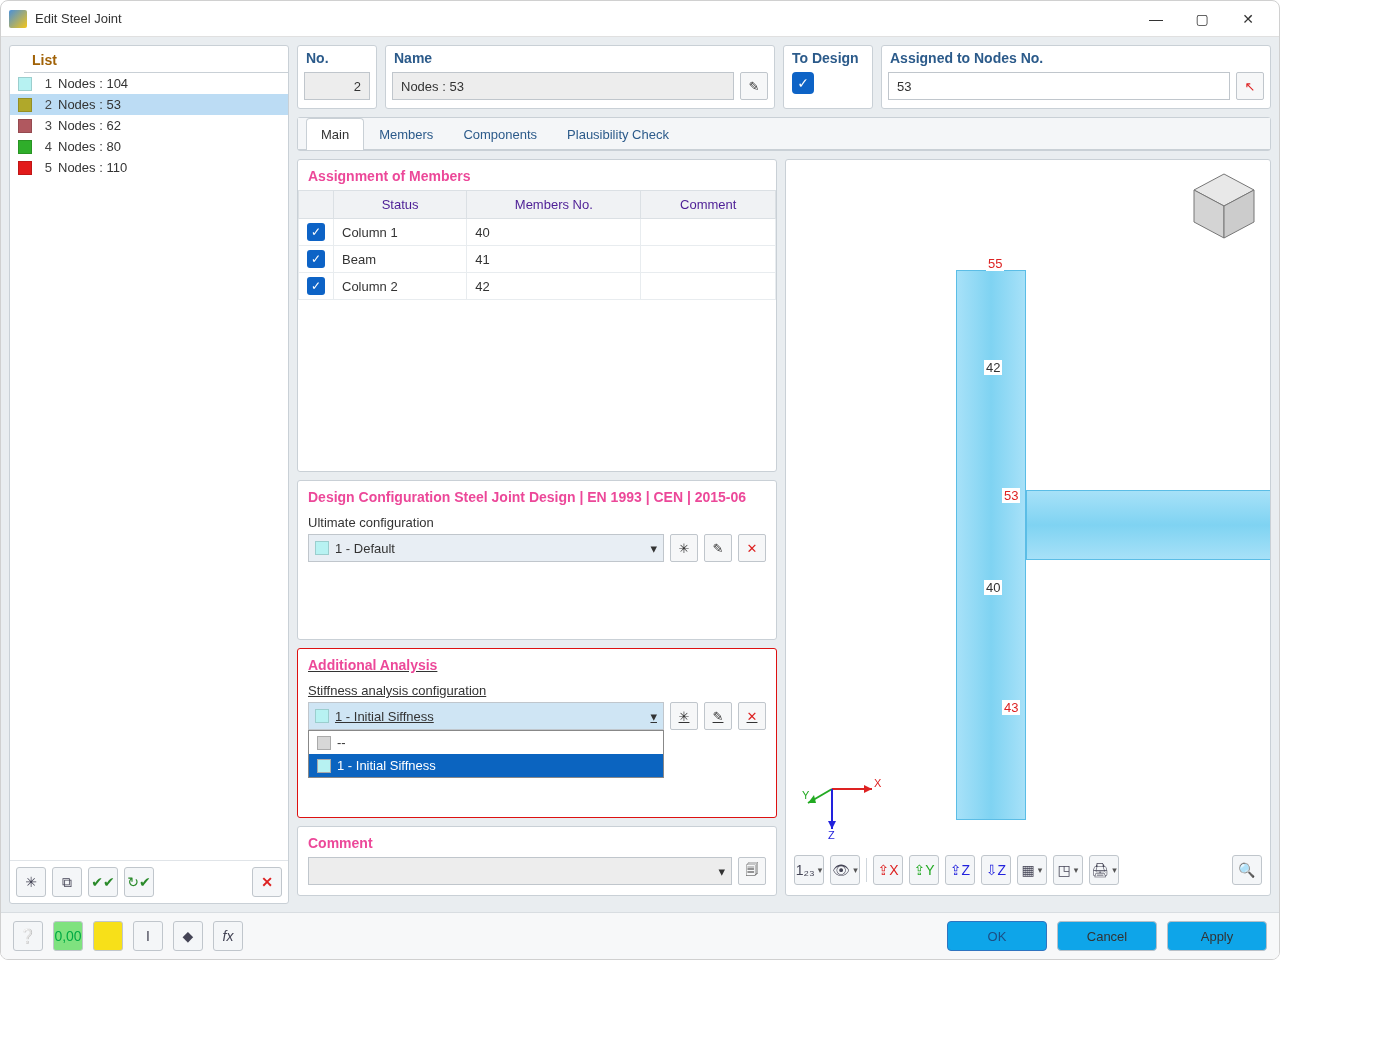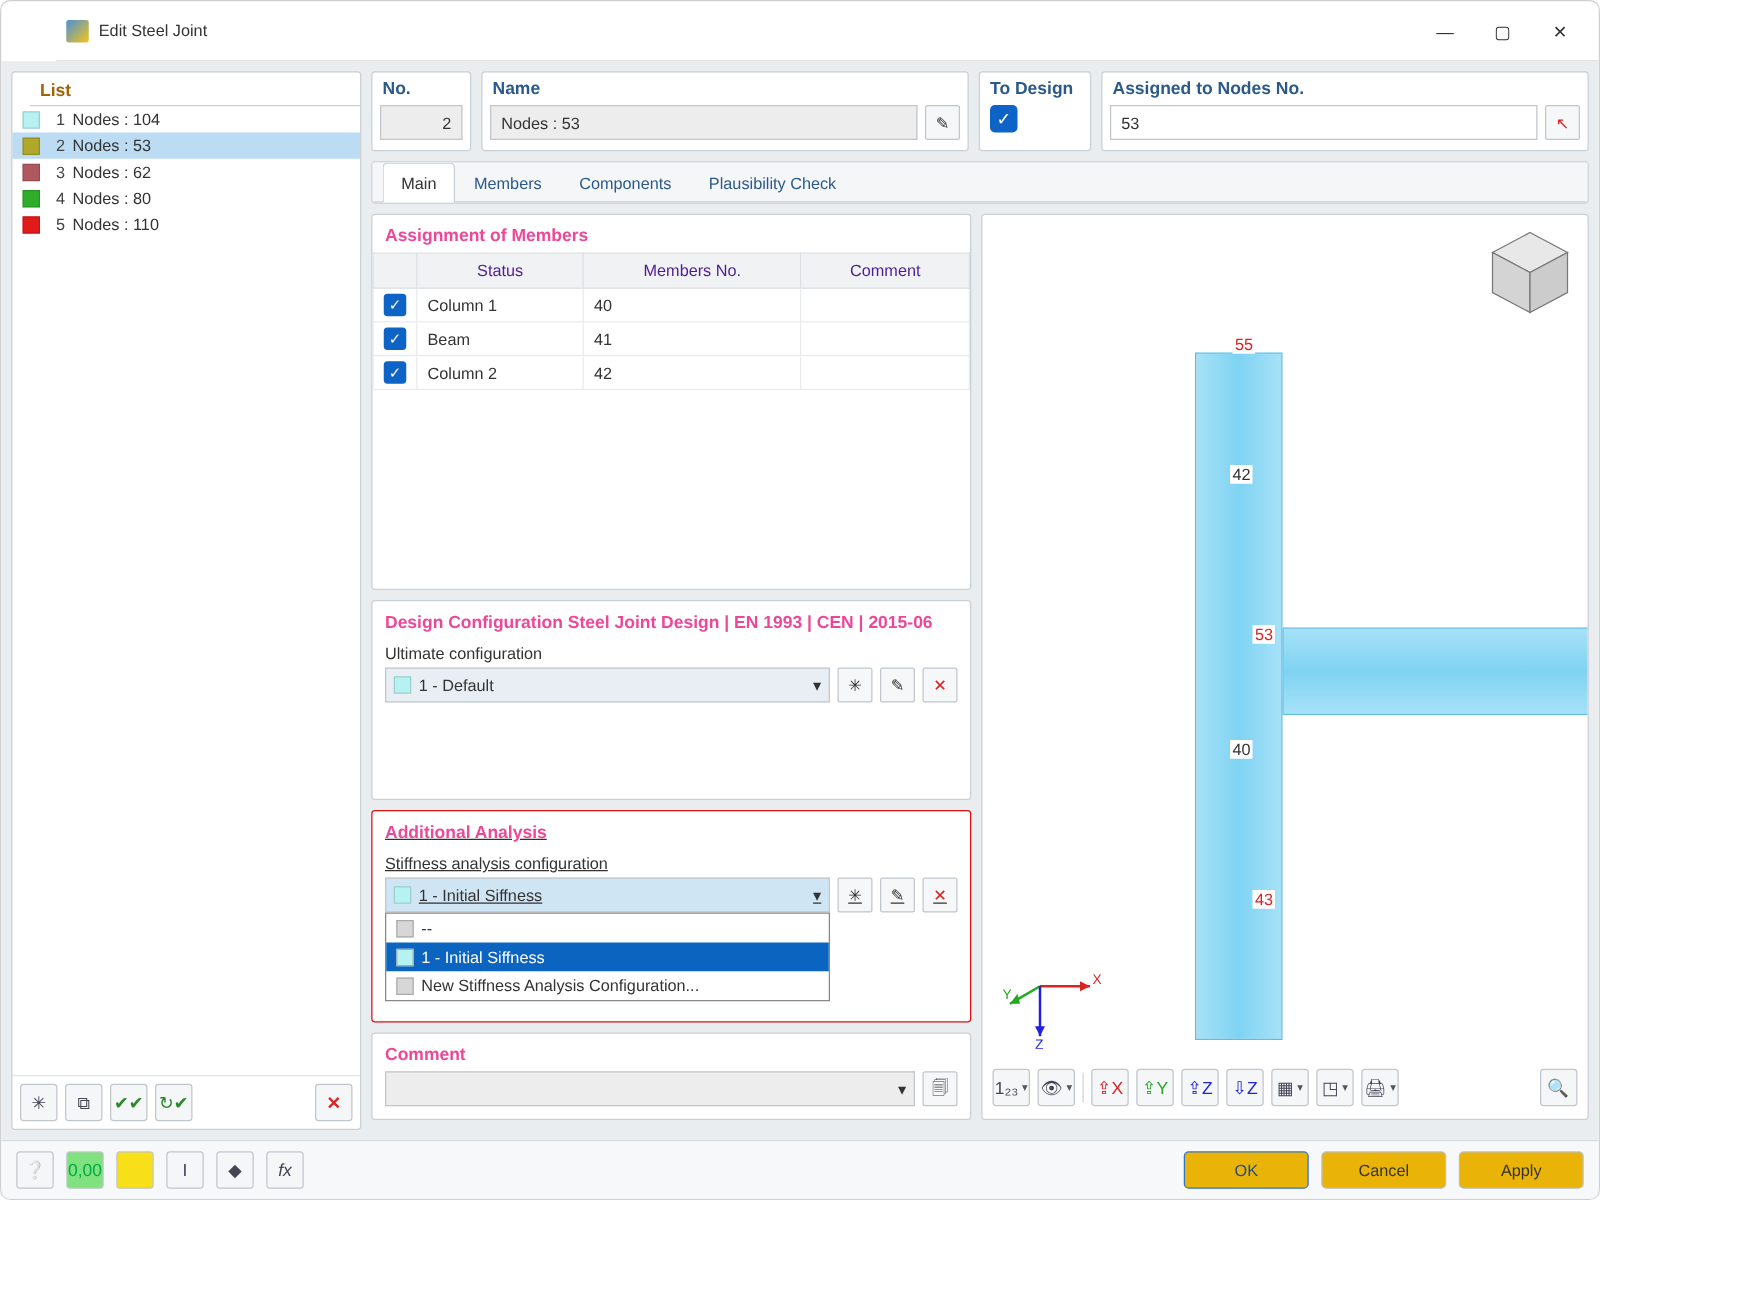--- a/index.html
+++ b/index.html
@@ -1,18 +1,18 @@
 <!DOCTYPE html>
 <html><head>
 <meta charset="utf-8">
 <style>
   * { box-sizing: border-box; font-family: "Segoe UI", Tahoma, sans-serif; }
   body { margin: 0; background: #ffffff; font-size: 13px; color: #333; }
   .window { width: 1280px; height: 960px; border: 1px solid #d0d0d0; border-radius: 8px; overflow: hidden; display: flex; flex-direction: column; background: #fff; }
-  .titlebar { height: 48px; display: flex; align-items: center; padding: 0 8px 0 8px; border-bottom: 1px solid #e0e0e0; margin-left: 44px; }
+  .titlebar { height: 36px; display: flex; align-items: center; padding: 0 8px 0 8px; border-bottom: 1px solid #e0e0e0; }
   .titlebar .icon { width: 18px; height: 18px; background: linear-gradient(135deg,#4a90d9,#f5c518); margin-right: 8px; border-radius: 2px; }
   .titlebar .title { flex: 1; font-size: 13px; color: #333; }
   .winbtns { display: flex; gap: 0; }
   .winbtn { width: 46px; height: 30px; display:flex; align-items:center; justify-content:center; font-size:14px; color:#333; border-radius:4px; }
 
   .body-grid { flex:1; display:grid; grid-template-columns: 280px 1fr; gap:8px; padding:8px; background:#e9edf0; overflow:hidden; }
   .panel { background:#fff; border:1px solid #c9d0d6; border-radius:3px; }
   .panel-header { font-weight:600; color:#a16207; padding:6px 8px 4px 8px; font-size:14px;margin-left:14px; }
   .list-body { padding:0 0 0 0; }
   .list-row { display:flex; align-items:center; gap:6px; padding:3px 8px; cursor:default; }
@@ -63,21 +63,21 @@
   .vlabel { position:absolute; font-size:13px; color:#333; background:#fff; padding:0 2px; }
   .vlabel.red { color:#d22; }
   .axes { position:absolute; left:16px; bottom:56px; font-size:12px; }
   .navcube { position:absolute; top:10px; right:10px; width:72px; height:72px; }
   .vp-toolbar { position:absolute; left:8px; right:8px; bottom:8px; height:34px; display:flex; gap:6px; align-items:center; background:#fff; }
   .vp-toolbar .toolbtn { width:30px; height:30px; }
   .toolbtn.drop::after { content:"▾"; font-size:9px; margin-left:3px; color:#555; }
 
   .bottom-bar { display:flex; align-items:center; gap:10px; padding:8px 12px; border-top:1px solid #d8dde1; background:#f7f8f9; }
   .bottom-bar .spacer { flex:1; }
-  .btn { min-width:100px; height:30px; border:1px solid #b8c0c8; background:#eab308; border-radius:4px; display:flex; align-items:center; justify-content:center; }
+  .btn { min-width:100px; height:30px; border:1px solid #b8c0c8; background:#0ea5e9; border-radius:4px; display:flex; align-items:center; justify-content:center; }
   .btn.primary { border-color:#2f74c0; color:#1c4e85; }
 </style>
 </head>
 <body>
 
 <div class="window">
 
   <div class="titlebar">
     <div class="icon"></div>
     <div class="title">Edit Steel Joint</div>
@@ -244,24 +244,20 @@
                 </div>
                 <div class="dropdown-open">
                   <div class="dd-item">
                     <span class="sw" style="background:#d7d7d7"></span>
                     <span>--</span>
                   </div>
                   <div class="dd-item hl">
                     <span class="sw" style="background:#b7f2f2"></span>
                     <span>1 - Initial Siffness</span>
                   </div>
-                  <div class="dd-item">
-                    <span class="sw" style="background:#d7d7d7"></span>
-                    <span>New Stiffness Analysis Configuration...</span>
-                  </div>
                 </div>
               </div>
               <div class="iconbtn">✳</div>
               <div class="iconbtn">✎</div>
               <div class="iconbtn" style="color:#d22">✕</div>
             </div>
           </div>
 
           <div class="section">
             <div class="sec-title">Comment</div>

